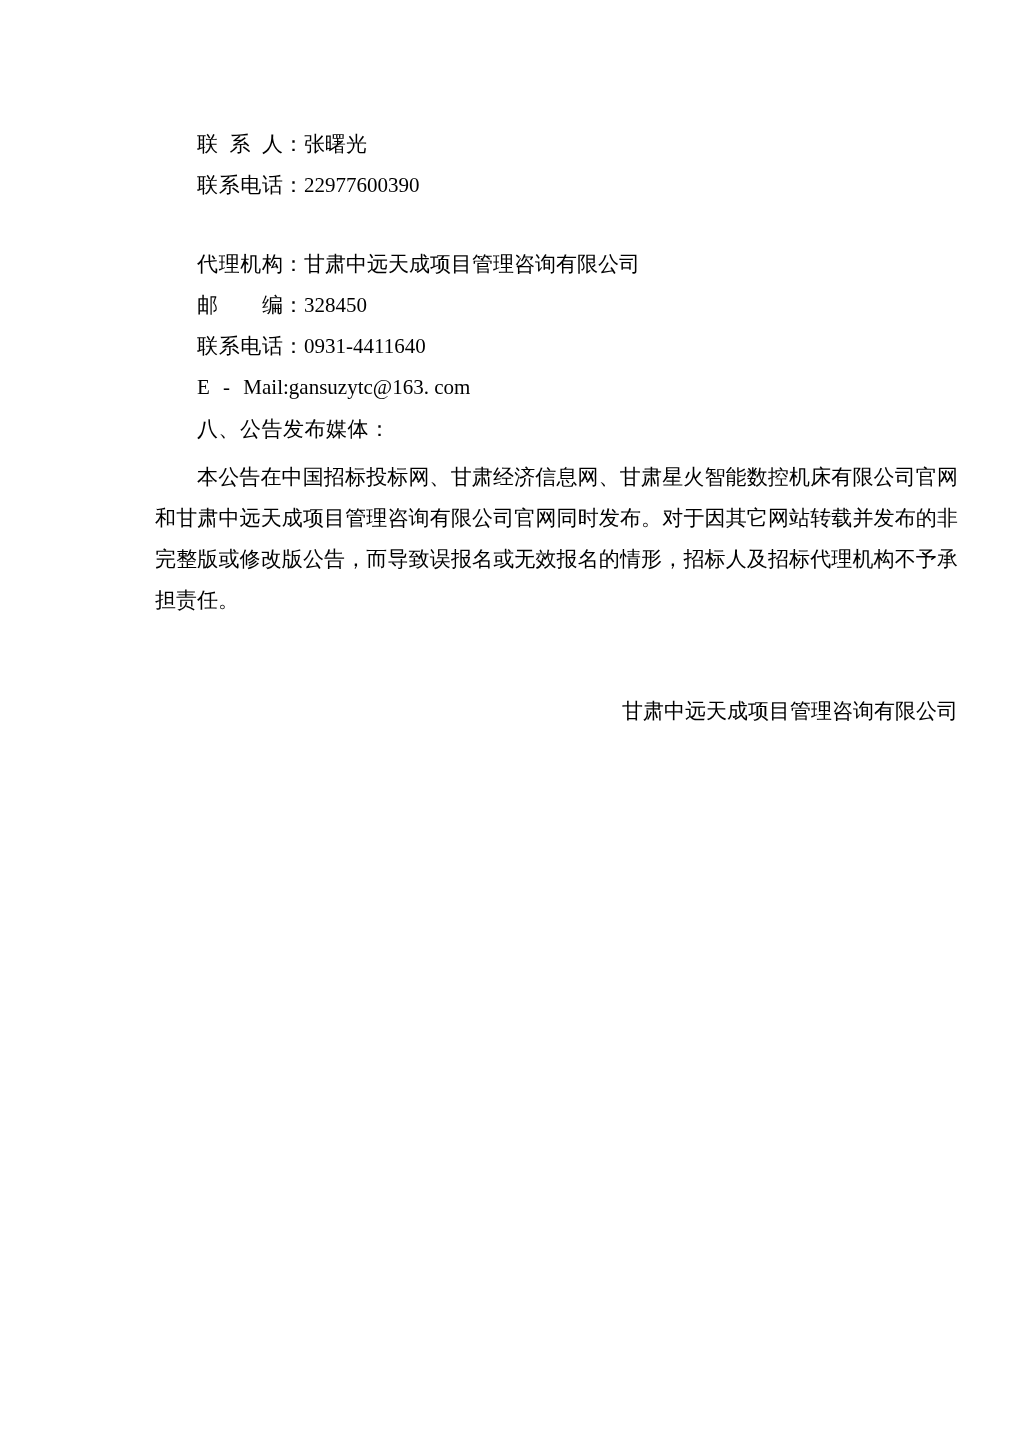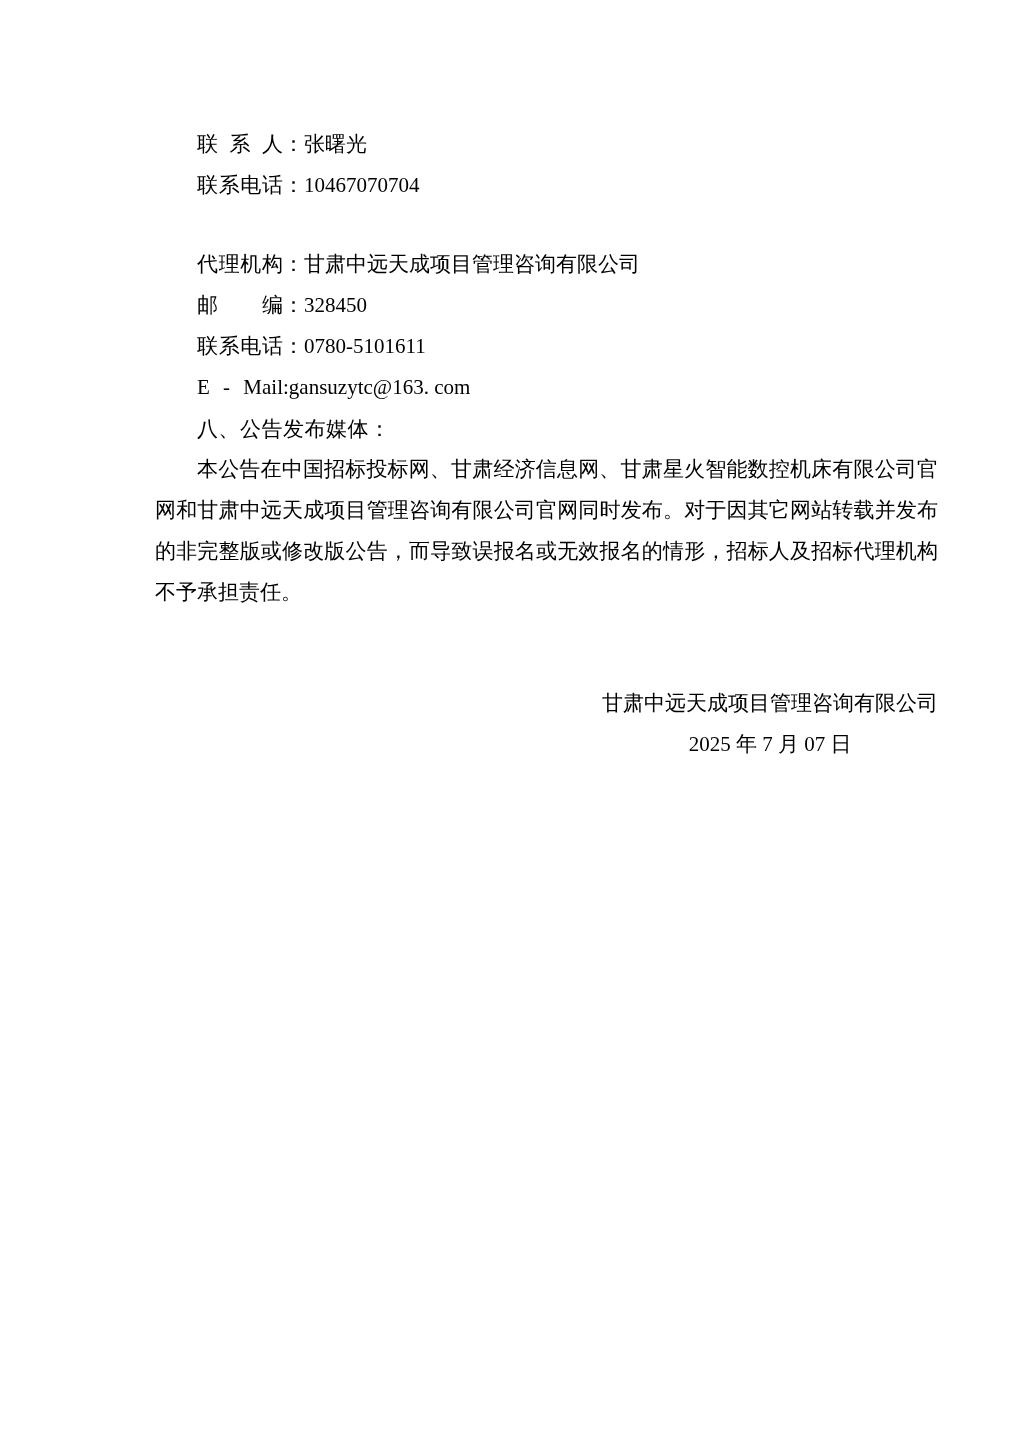--- a/index.html
+++ b/index.html
@@ -8,21 +8,21 @@
     width: 1024px;
     height: 1448px;
     font-family: "Liberation Serif", "DejaVu Serif", serif;
     color: #000000;
   }
   .page {
     position: relative;
     width: 1024px;
     height: 1448px;
     background: #ffffff;
-    padding: 124px 86px 0 155px;
+    padding: 124px 66px 0 155px;
     font-size: 21px;
     line-height: 41px;
   }
   .field {
     text-indent: 42px;
     text-align: left;
   }
   .field-label {
     display: inline-block;
     width: 86px;
@@ -37,64 +37,64 @@
   .block-gap-1 { height: 38px; }
   .section-heading {
     text-indent: 42px;
     font-weight: normal;
     font-family: "Liberation Sans", "DejaVu Sans", sans-serif;
     letter-spacing: 0.5px;
   }
   .body-paragraph {
     text-indent: 42px;
     text-align: justify;
+    margin-top: 8px;
   }
   .signature {
     margin-top: 70px;
     margin-left: auto;
     width: max-content;
     max-width: 420px;
     text-align: center;
   }
   .signature .sig-line { display: block; }
 </style>
 </head>
 <body>
 
 <div class="page">
 
   <div>
     <p class="field">
       <span class="field-label">联系人</span><span class="field-sep">：</span><span>张曙光</span>
     </p>
     <p class="field">
-      <span class="field-label">联系电话</span><span class="field-sep">：</span><span>10467070704</span>
+      <span class="field-label">联系电话</span><span class="field-sep">：</span><span>22977600390</span>
     </p>
   </div>
 
   <div class="block-gap-1"></div>
 
   <div>
     <p class="field">
       <span class="field-label">代理机构</span><span class="field-sep">：</span><span>甘肃中远天成项目管理咨询有限公司</span>
     </p>
     <p class="field">
       <span class="field-label">邮编</span><span class="field-sep">：</span><span>328450</span>
     </p>
     <p class="field">
-      <span class="field-label">联系电话</span><span class="field-sep">：</span><span>0780-5101611</span>
+      <span class="field-label">联系电话</span><span class="field-sep">：</span><span>0931-4411640</span>
     </p>
     <p class="field">
       <span class="field-label">E - Mail</span><span class="field-sep">:</span><span>gansuzytc@163. com</span>
     </p>
   </div>
 
   <div>
     <p class="section-heading">八、公告发布媒体：</p>
     <p class="body-paragraph">本公告在中国招标投标网、甘肃经济信息网、甘肃星火智能数控机床有限公司官网和甘肃中远天成项目管理咨询有限公司官网同时发布。对于因其它网站转载并发布的非完整版或修改版公告，而导致误报名或无效报名的情形，招标人及招标代理机构不予承担责任。</p>
   </div>
 
   <div class="signature">
     <span class="sig-line">甘肃中远天成项目管理咨询有限公司</span>
-    <span class="sig-line">2025 年 7 月 07 日</span>
   </div>
 
 </div>
 
 </body></html>

